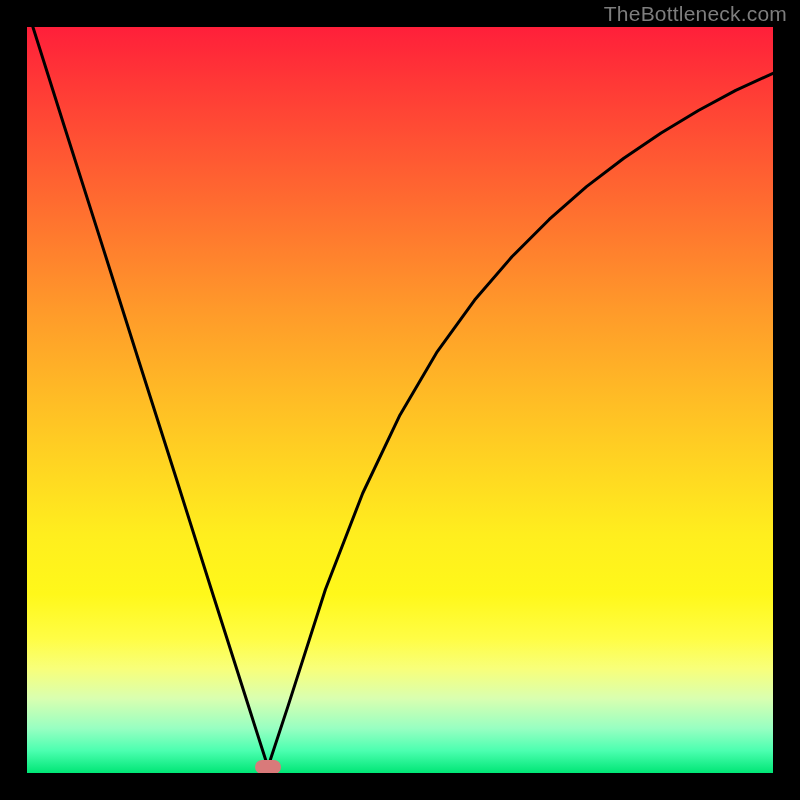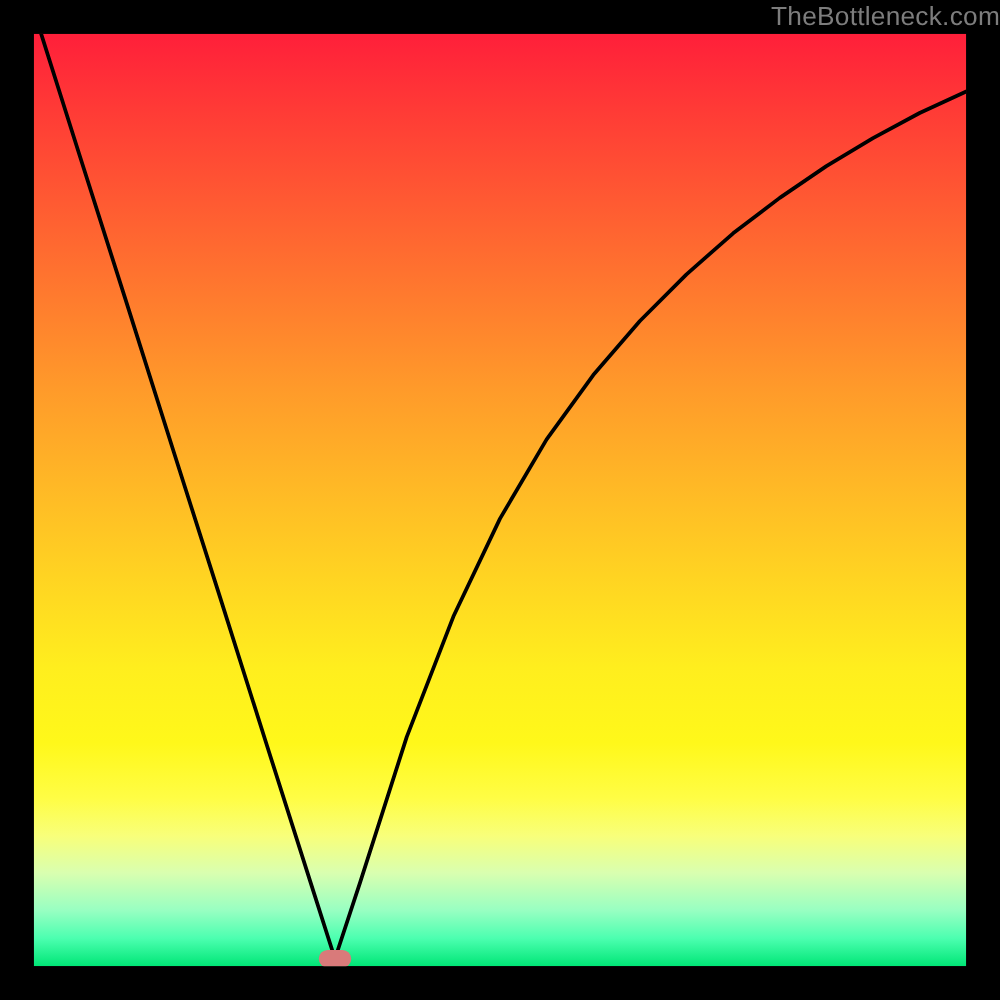--- a/index.html
+++ b/index.html
@@ -54,21 +54,21 @@
     position: absolute;
     width: 26px;
     height: 14px;
     background: #d97a7a;
     border-radius: 7px;
     transform: translate(-50%, -50%);
   }
   .watermark {
     position: absolute;
     top: 2px;
-    right: 0;
+    right: 13px;
     color: #7d7d7d;
     font-size: 21px;
     font-weight: 400;
     letter-spacing: 0.2px;
   }
 </style>
 </head>
 <body>
 
 <div class="frame">

